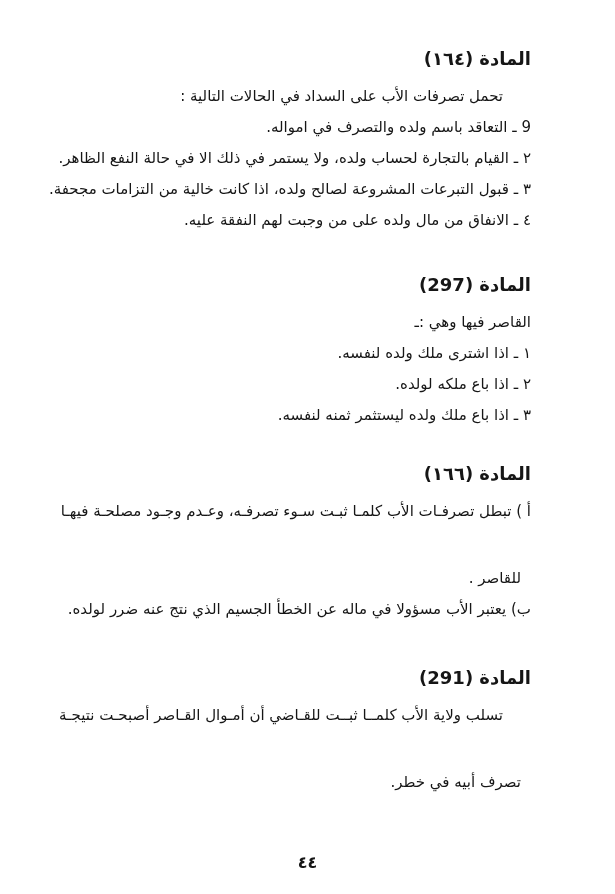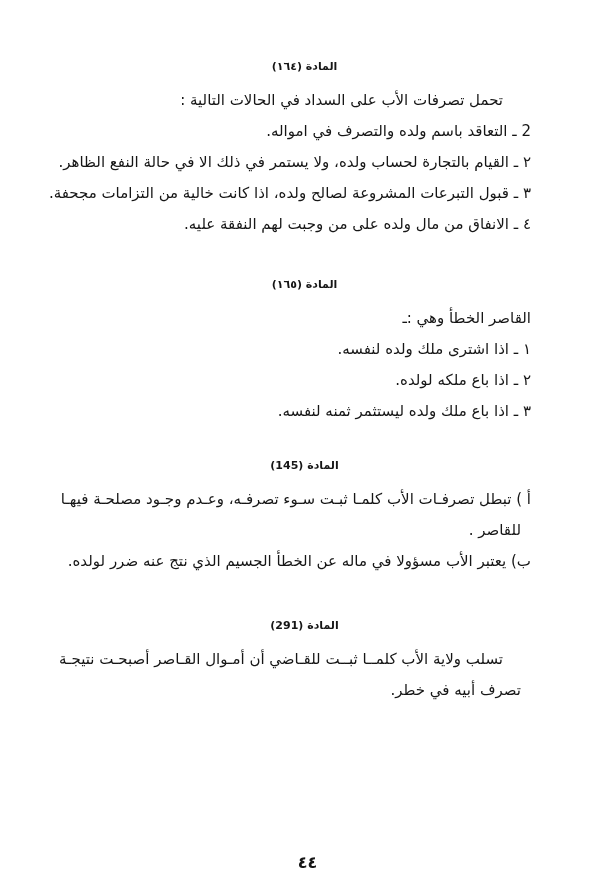--- a/index.html
+++ b/index.html
@@ -16,71 +16,70 @@
     position: absolute;
     inset: 0;
     padding: 44px 84px 0 78px;
     direction: rtl;
   }
   .article { margin: 0; }
   .art-165 { margin-top: 38px; }
   .art-166 { margin-top: 32px; }
   .art-167 { margin-top: 42px; }
   .title {
-    font-size: 11px;
+    font-size: 18px;
     font-weight: bold;
-    text-align: center;
-    margin: 16px 0 12px 0;
+    margin: 4px 0 12px 0;
     letter-spacing: 0.5px;
   }
   .line {
     font-size: 15px;
     line-height: 31px;
     text-align: right;
     white-space: nowrap;
     direction: rtl;
   }
   .indent { padding-right: 28px; }
-  .indent-sm { padding-right: 10px; }
+  .indent-sm { padding-right: 10px; margin-top: 36px; }
   .pagenum {
     position: absolute;
     top: 853px;
     left: 0;
     width: 100%;
     text-align: center;
     font-size: 16px;
     font-weight: bold;
     direction: rtl;
     letter-spacing: 2px;
   }
 </style>
 </head>
 <body>
 
 <div class="page">
 
   <section class="article art-164">
     <h2 class="title">المادة (١٦٤)</h2>
     <div class="line indent">تحمل تصرفات الأب على السداد في الحالات التالية :</div>
-    <div class="line">2 ـ التعاقد باسم ولده والتصرف في امواله.</div>
+    <div class="line">9 ـ التعاقد باسم ولده والتصرف في امواله.</div>
     <div class="line">٢ ـ القيام بالتجارة لحساب ولده، ولا يستمر في ذلك الا في حالة  النفع الظاهر.</div>
     <div class="line">٣ ـ قبول التبرعات المشروعة لصالح ولده، اذا كانت خالية من  التزامات مجحفة.</div>
     <div class="line">٤ ـ الانفاق من مال ولده على من وجبت لهم النفقة عليه.</div>
   </section>
 
   <section class="article art-165">
-    <h2 class="title">المادة (١٦٥)</h2>
-    <div class="line">القاصر الخطأ وهي :ـ</div>
+    <h2 class="title">المادة (297)</h2>
+    <div class="line">القاصر فيها وهي :ـ</div>
     <div class="line">١ ـ اذا اشترى ملك ولده لنفسه.</div>
     <div class="line">٢ ـ اذا باع ملكه لولده.</div>
     <div class="line">٣ ـ اذا باع ملك ولده ليستثمر ثمنه لنفسه.</div>
   </section>
 
   <section class="article art-166">
-    <h2 class="title">المادة (145)</h2>
+    <h2 class="title">المادة (١٦٦)</h2>
     <div class="line">أ ) تبطل تصرفـات الأب كلمـا ثبـت سـوء تصرفـه، وعـدم وجـود مصلحـة فيهـا</div>
     <div class="line indent-sm">للقاصر .</div>
     <div class="line">ب) يعتبر الأب مسؤولا في ماله عن الخطأ الجسيم الذي نتج عنه ضرر  لولده.</div>
   </section>
 
   <section class="article art-167">
     <h2 class="title">المادة (291)</h2>
     <div class="line indent">تسلب ولاية الأب كلمــا ثبــت للقـاضي أن أمـوال القـاصر أصبحـت  نتيجـة</div>
     <div class="line indent-sm">تصرف أبيه في خطر.</div>
   </section>

